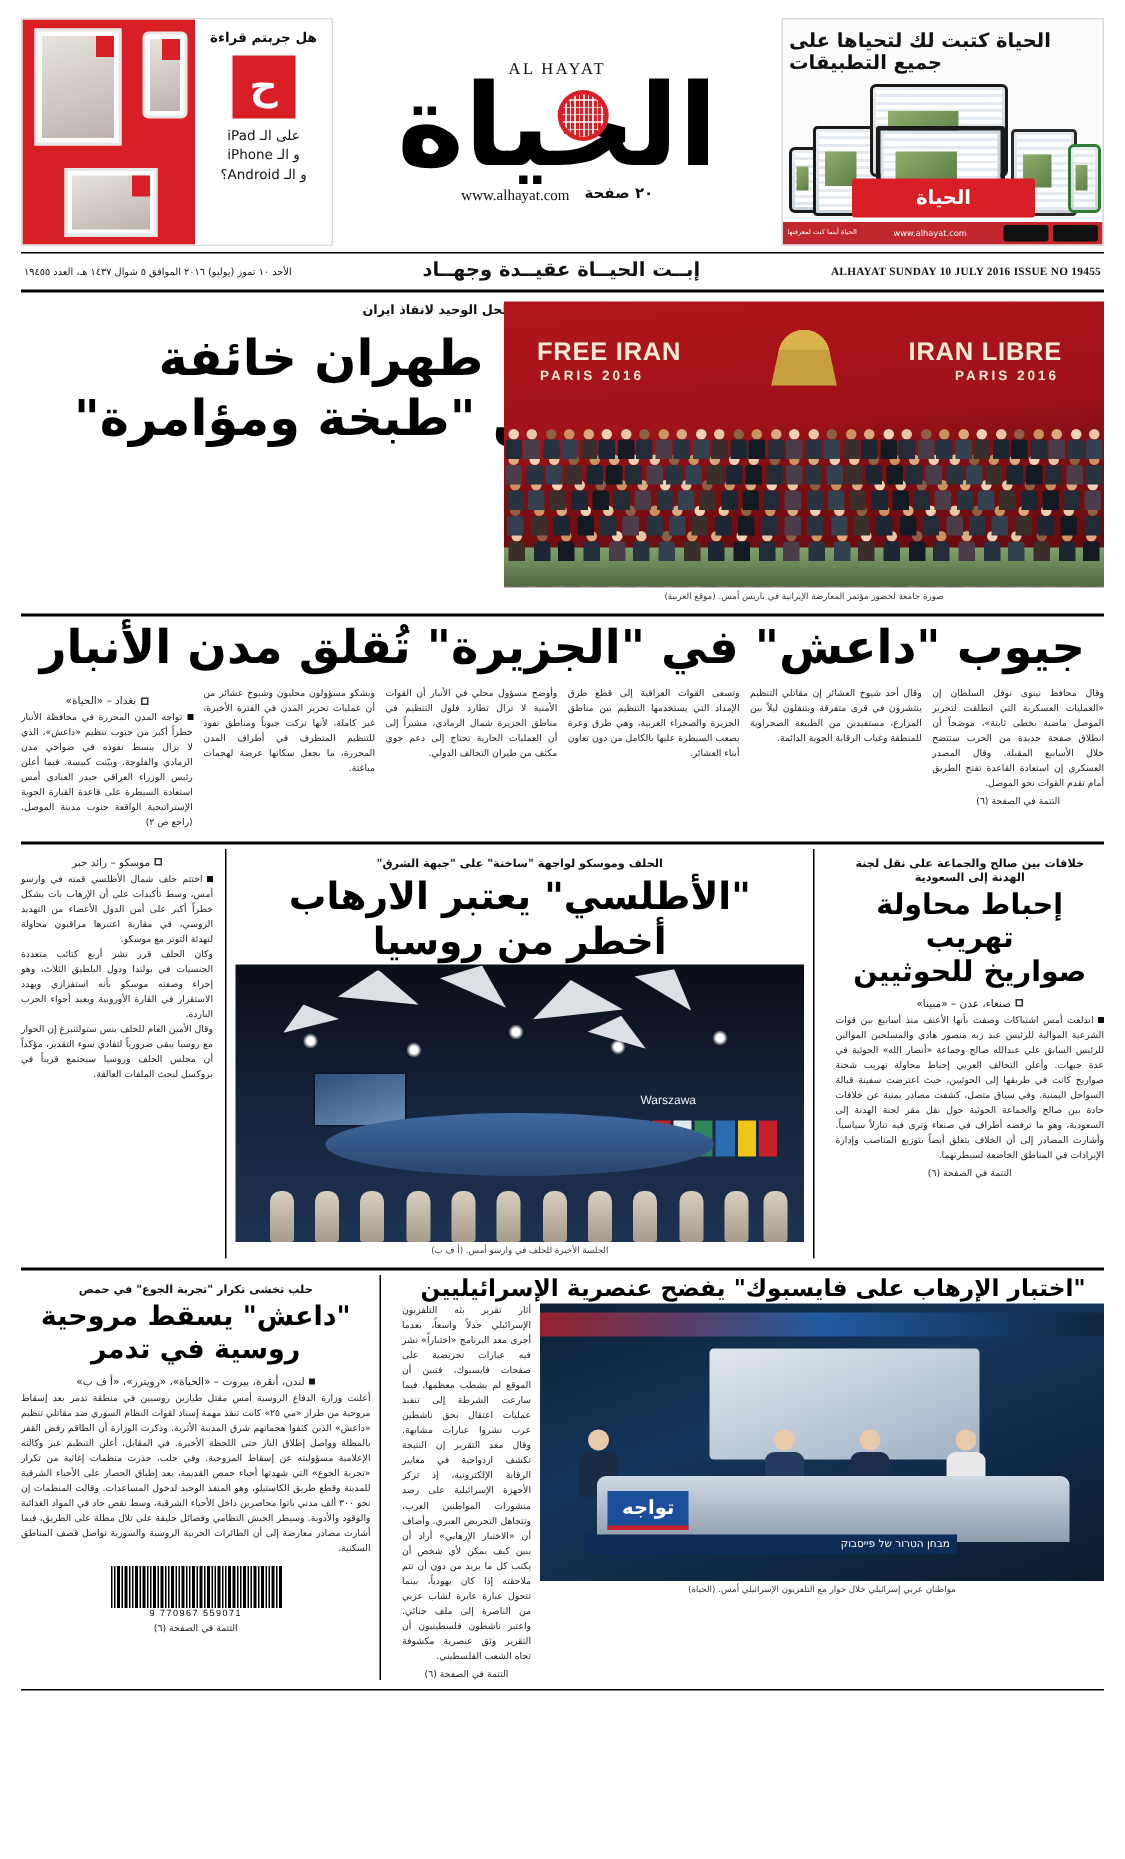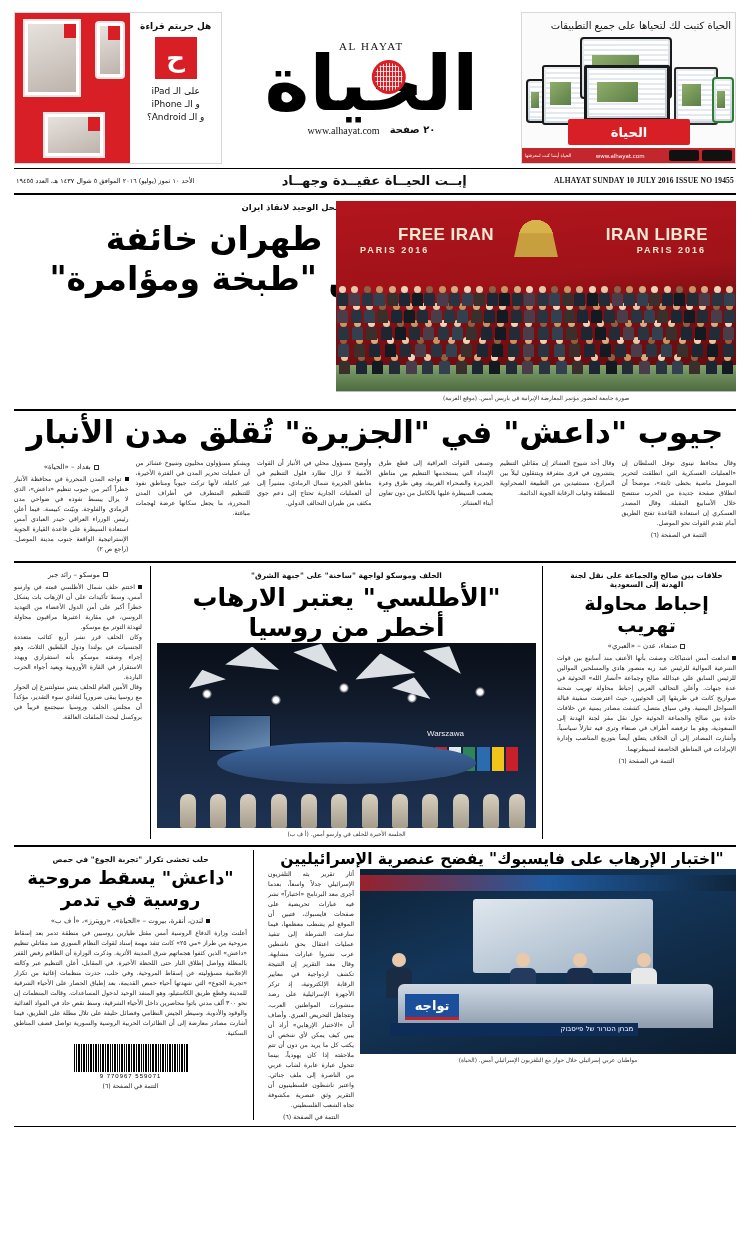--- a/index.html
+++ b/index.html
@@ -9,21 +9,21 @@
     font-family: "DejaVu Sans", sans-serif;
     direction: rtl;
     overflow: hidden;
   }
   .page { width: 750px; height: 1239px; padding: 12px 14px; position: relative; }
 
   
   .masthead { display: flex; align-items: stretch; height: 152px; gap: 6px; }
   .ad-box-left { width: 215px; border: 1px solid #d8d8d8; background: #fbfbfb;
                  position: relative; overflow: hidden; }
-  .ad-left-head { font-size: 10px; font-weight: normal; text-align: right; padding: 7px 4px 2px;
+  .ad-left-head { font-size: 13px; font-weight: bold; text-align: left; padding: 7px 4px 2px;
                   color: #111; letter-spacing: -0.3px; }
   .devices { position: relative; height: 92px; margin-top: 2px; }
   .dev { position: absolute; background: linear-gradient(160deg,#e9eef2,#c8d2da);
          border: 2px solid #1a1a1a; border-radius: 3px; }
   .dev.tablet-big { width: 92px; height: 62px; left: 58px; top: 2px; border-radius: 4px; }
   .dev.laptop { width: 86px; height: 56px; left: 62px; top: 30px; border-width: 3px; border-radius: 2px;
                 background: linear-gradient(150deg,#dfe8ee,#b9c6d0); }
   .dev.tab-l { width: 46px; height: 60px; left: 20px; top: 30px; }
   .dev.tab-r { width: 44px; height: 58px; left: 152px; top: 32px; border-color:#2a2a2a; }
   .dev.phone-l { width: 22px; height: 44px; left: 4px; top: 44px; border-radius: 4px; }
@@ -107,21 +107,21 @@
 
   
   .sec1 { padding-top: 2px; }
   .sec1-body { display:flex; gap: 8px; margin-top: 4px; }
   .s1-photo { width: 400px; }
   .photo-iran { width: 100%; height: 190px; background:
       linear-gradient(175deg,#b3151d 0%, #a01219 42%, #7d0f14 58%, #5d0a0e 100%);
       position: relative; overflow:hidden; }
   .photo-iran .ft { position:absolute; font-family:"Liberation Sans",sans-serif;
       font-weight:bold; color:#f2ead4; direction:ltr; }
-  .ft-l { left: 22px; top: 24px; font-size: 17px; letter-spacing:.5px;margin-left:40px; }
+  .ft-l { left: 22px; top: 24px; font-size: 17px; letter-spacing:.5px; }
   .ft-l2 { left: 24px; top: 44px; font-size: 9px; letter-spacing: 2px; color:#e8dcb8; }
   .ft-r { right: 28px; top: 24px; font-size: 17px; letter-spacing:.5px; }
   .ft-r2 { right: 30px; top: 44px; font-size: 9px; letter-spacing: 2px; color:#e8dcb8; }
   .emblem { position:absolute; left:50%; transform:translateX(-50%); top: 14px;
             width: 52px; height: 46px; }
   .emblem .cr { position:absolute; left:8px; top:0; width:36px; height:22px;
       background: radial-gradient(circle at 50% 100%, #d8b24a 0 60%, transparent 61%);
       border-radius: 18px 18px 0 0; }
   .emblem .bd { position:absolute; left:4px; top:18px; width:44px; height:24px;
       background:#c79f3e; clip-path: polygon(12% 0,88% 0,100% 100%,0 100%); }
@@ -1030,22 +1030,23 @@
     </div>
   </div>
 
   <div class="rule-thick"></div>
 
   <div class="sec3">
 
     <div class="s3-left">
       <div class="kicker" style="font-size:7.5px">خلافات بين صالح والجماعة على نقل لجنة الهدنة إلى السعودية</div>
       <div class="hl-m">إحباط محاولة تهريب</div>
+      <div class="hl-m">صواريخ للحوثيين</div>
       <div class="byline">
-        <span class="sq"></span><span>صنعاء، عدن – «العبري»</span>
+        <span class="sq"></span><span>صنعاء، عدن – «مبينا»</span>
       </div>
       <div class="body">
         <span class="bullet"></span><span>اندلعت أمس اشتباكات وصفت بأنها الأعنف منذ أسابيع بين قوات الشرعية الموالية للرئيس عبد ربه منصور هادي والمسلحين الموالين للرئيس السابق علي عبدالله صالح وجماعة «أنصار الله» الحوثية في عدة جبهات. وأعلن التحالف العربي إحباط محاولة تهريب شحنة صواريخ كانت في طريقها إلى الحوثيين، حيث اعترضت سفينة قبالة السواحل اليمنية. وفي سياق متصل، كشفت مصادر يمنية عن خلافات حادة بين صالح والجماعة الحوثية حول نقل مقر لجنة الهدنة إلى السعودية، وهو ما ترفضه أطراف في صنعاء وترى فيه تنازلاً سياسياً. وأشارت المصادر إلى أن الخلاف يتعلق أيضاً بتوزيع المناصب وإدارة الإيرادات في المناطق الخاضعة لسيطرتهما.</span>
       </div>
       <div class="cont">التتمة في الصفحة (٦)</div>
     </div>
 
     <div class="s3-mid vrule" style="border-left:1px solid #000">
       <div class="kicker" style="font-size:7.5px">الحلف وموسكو لواجهة "ساخنة" على "جبهة الشرق"</div>
       <div class="hl-l">"الأطلسي" يعتبر الارهاب أخطر من روسيا</div>

